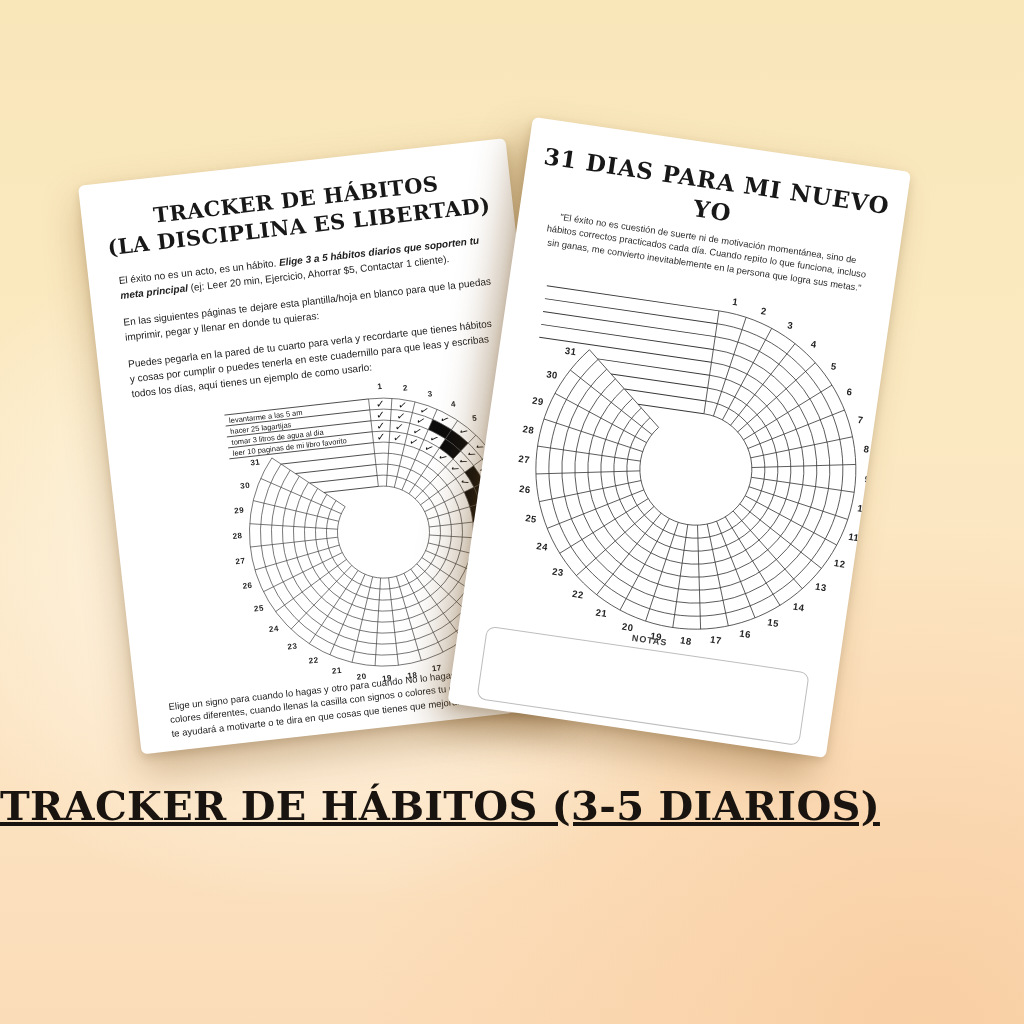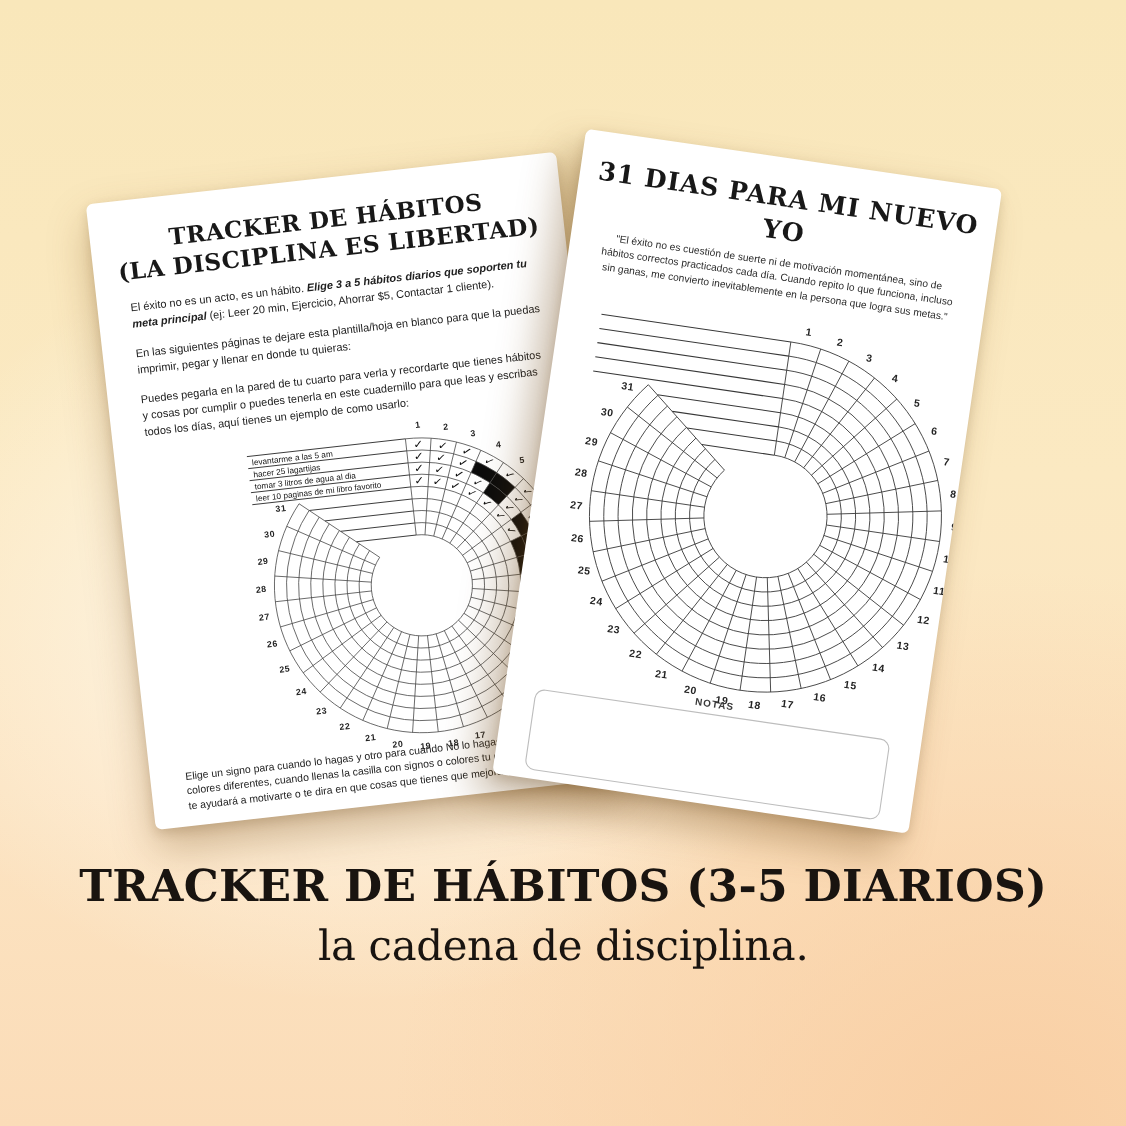--- a/index.html
+++ b/index.html
@@ -24,22 +24,22 @@
   .page-right .pg-title{font-size:23px;margin:22px 10px 0;letter-spacing:.8px;}
   .body-text{font-size:10px;line-height:1.5;color:#202020;margin:12px 30px 0;}
   .body-text .bi{font-weight:700;font-style:italic;}
   .quote-text{font-size:9.3px;line-height:1.45;color:#2c2c2c;text-align:center;margin:7px 26px 0;}
   .tracker-svg{position:absolute;left:0;top:0;width:100%;height:100%;pointer-events:none;}
   .footer-text{position:absolute;left:32px;right:22px;bottom:10px;
     font-size:9.5px;line-height:1.45;color:#1d1d1d;}
   .notes-wrap{position:absolute;left:0;right:0;bottom:8px;text-align:center;}
   .notes-label{font-size:9px;font-weight:700;letter-spacing:1px;color:#3a3a3a;}
   .notes-box{margin:4px auto 0;width:324px;height:72px;border:1px solid #bdbdbd;border-radius:9px;background:#fff;}
-  .caption{position:absolute;left:0;right:0;top:778px;text-align:center;color:#191410;z-index:3;
-    font-family:"DejaVu Serif","Liberation Serif",serif;}
+  .caption{position:absolute;left:0;right:0;top:778px;text-align:left;color:#191410;z-index:3;
+    font-family:"DejaVu Serif","Liberation Serif",serif;text-decoration:underline;}
   .caption-line1{font-size:40px;font-weight:700;letter-spacing:.3px;line-height:1.4;}
   .caption-line2,.caption-line3{font-size:38px;font-weight:400;letter-spacing:-.3px;line-height:1.42;}
 </style>
 </head>
 <body>
 
 <div class="page page-left">
   <div class="pg-title">
     <div>TRACKER DE HÁBITOS</div>
     <div>(LA DISCIPLINA ES LIBERTAD)</div>
@@ -260,14 +260,13 @@
       <text x="71.1058483822934" y="226.3448529476201" dy=".35em" text-anchor="middle" font-size="9.5" font-weight="600" fill="#232323" font-family="&quot;Liberation Sans&quot;,sans-serif" letter-spacing=".5">31</text>
     </svg>
   <div class="notes-wrap">
     <div class="notes-label">NOTAS</div>
     <div class="notes-box"></div>
   </div>
 </div>
 
 <div class="caption">
   <div class="caption-line1">TRACKER DE HÁBITOS (3-5 DIARIOS)</div>
-  <div class="caption-line3">la cadena de disciplina.</div>
 </div>
 
 </body></html>

